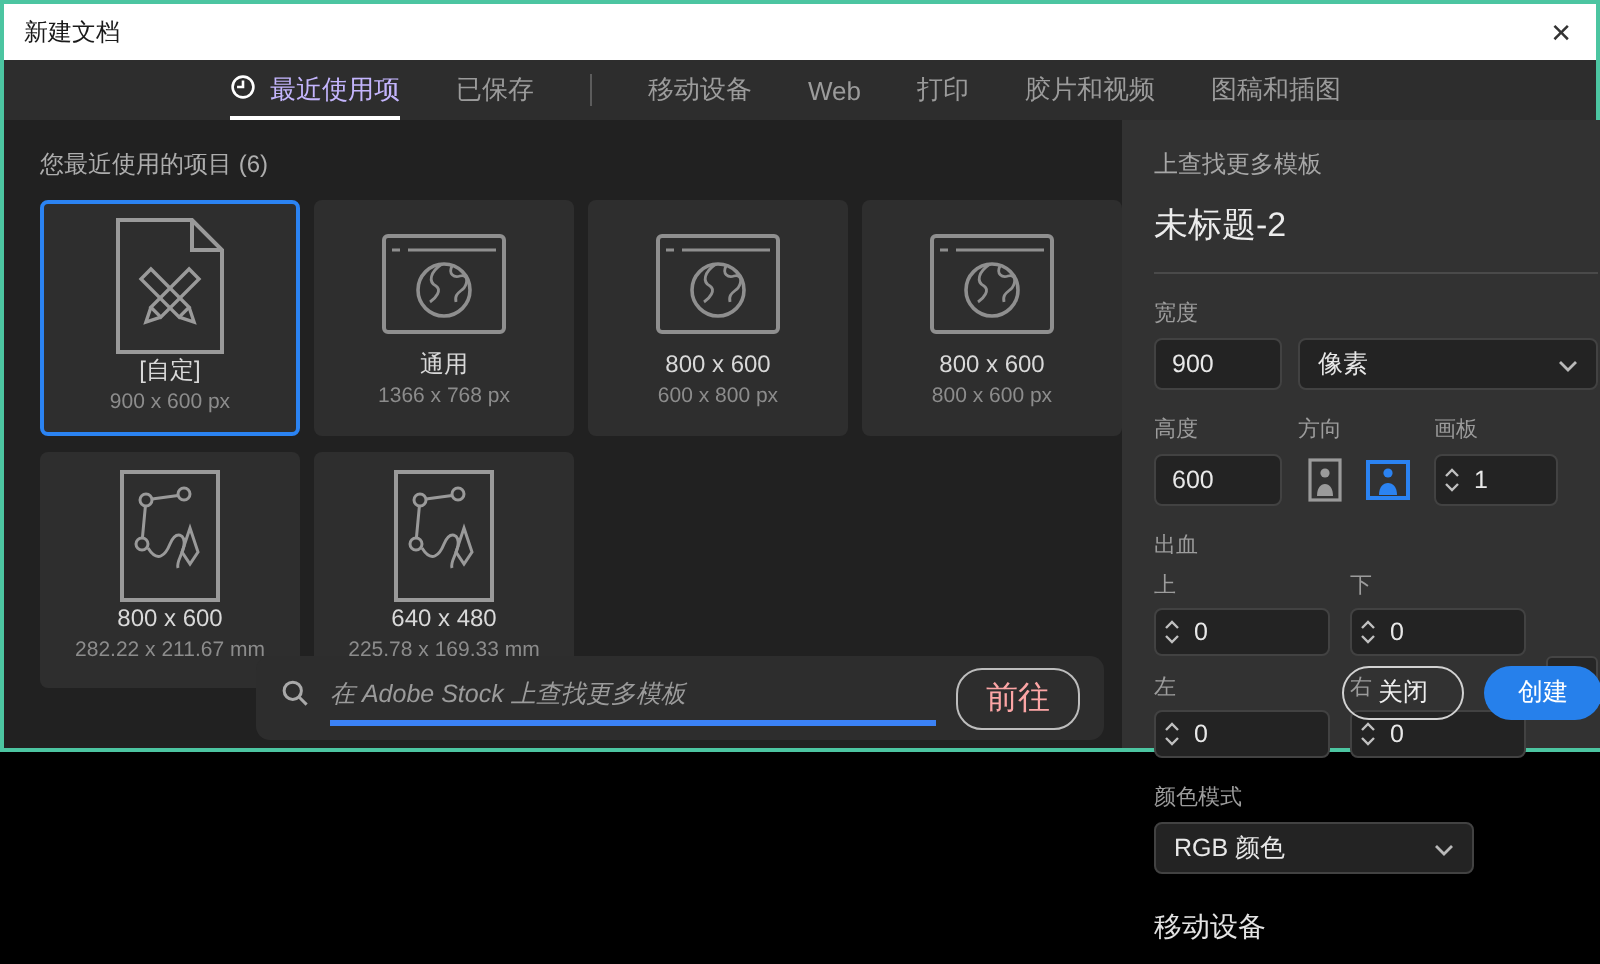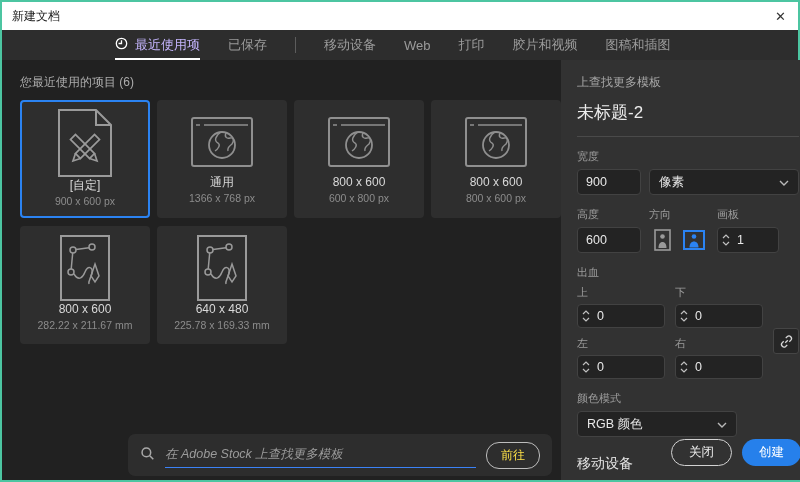--- a/index.html
+++ b/index.html
@@ -1,18 +1,18 @@
 <!DOCTYPE html>
 <html><head>
 <meta charset="utf-8">
 <style>
   * { box-sizing: border-box; margin: 0; padding: 0; }
   html,body { width:800px; height:482px; overflow:hidden; }
   body { font-family: "Liberation Sans","DejaVu Sans",sans-serif; background:#000; }
-  .window { width:800px; height:482px; border:2px solid #4cc5a1; background:#212121; display:flex; flex-direction:column; }
+  .window { width:800px; height:376px; border:2px solid #4cc5a1; background:#212121; display:flex; flex-direction:column; }
 
   
   .titlebar { height:28px; background:#ffffff; display:flex; align-items:center; justify-content:space-between; padding:0 12px 0 10px; flex:0 0 28px; }
   .titlebar .title { font-size:12px; color:#1a1a1a; }
   .titlebar .close { font-size:13px; color:#333; cursor:pointer; line-height:1; }
 
   
   .tabbar { height:30px; background:#2d2d2d; display:flex; align-items:stretch; padding-left:113px; gap:28px; flex:0 0 30px; }
   .tab { display:flex; align-items:center; gap:7px; font-size:13px; color:#9b9b9b; position:relative; cursor:pointer; white-space:nowrap; }
   .tab.active { color:#c4b5fd; }
@@ -26,23 +26,23 @@
 
   .cards { display:grid; grid-template-columns:repeat(4,130px); grid-auto-rows:118px; gap:8px 7px; }
   .card { background:#2e2e2e; border:2px solid transparent; border-radius:4px; display:flex; flex-direction:column; align-items:center; cursor:pointer; }
   .card.selected { border-color:#2b83f2; }
   .card-iconwrap { flex:1; display:flex; align-items:center; justify-content:center; padding-top:6px; }
   .card-title { font-size:12px; color:#d9d9d9; line-height:1.25; }
   .card-sub { font-size:10.5px; color:#8c8c8c; margin:2px 0 11px; line-height:1.2; }
 
   
   .searchbar { position:absolute; left:126px; bottom:4px; width:424px; height:42px; background:#2d2d2d; border-radius:7px; display:flex; align-items:center; padding:0 12px; gap:10px; }
-  .searchbar input { flex:1; background:transparent; border:none; border-bottom:1px solid #3b82f6; outline:none; font-style:italic; font-size:12.5px; color:#cfcfcf; padding:4px 0 6px; font-family:inherit; }
+  .searchbar input { flex:1; background:transparent; border:none; border-bottom:3px solid #3b82f6; outline:none; font-style:italic; font-size:12.5px; color:#cfcfcf; padding:4px 0 6px; font-family:inherit; }
   .searchbar input::placeholder { color:#9b9b9b; font-style:italic; }
-  .btn-go { border:1px solid #bdbdbd; background:transparent; color:#fde047; font-size:12px; border-radius:13px; padding:4px 14px; cursor:pointer; font-family:Liberation Serif, serif; }
+  .btn-go { border:1px solid #bdbdbd; background:transparent; color:#fca5a5; font-size:16px; border-radius:13px; padding:4px 14px; cursor:pointer; font-family:Liberation Serif, serif; }
 
   
   .right { flex:1; background:#323232; padding:14px 16px 12px; position:relative; display:flex; flex-direction:column; }
   .panel-heading { font-size:12px; color:#a6a6a6; }
   .doc-name { font-size:17px; color:#ececec; margin-top:10px; padding-bottom:12px; border-bottom:1px solid #4a4a4a; }
   .field-label { font-size:11px; color:#9c9c9c; margin:12px 0 5px; }
   .row { display:flex; gap:8px; }
   .col { display:flex; flex-direction:column; }
   .num-input, .field-box { background:#232323; border:1px solid #424242; border-radius:4px; height:26px; color:#e8e8e8; font-size:12.5px; }
   input.num-input { width:64px; padding:0 8px; outline:none; font-family:inherit; }

